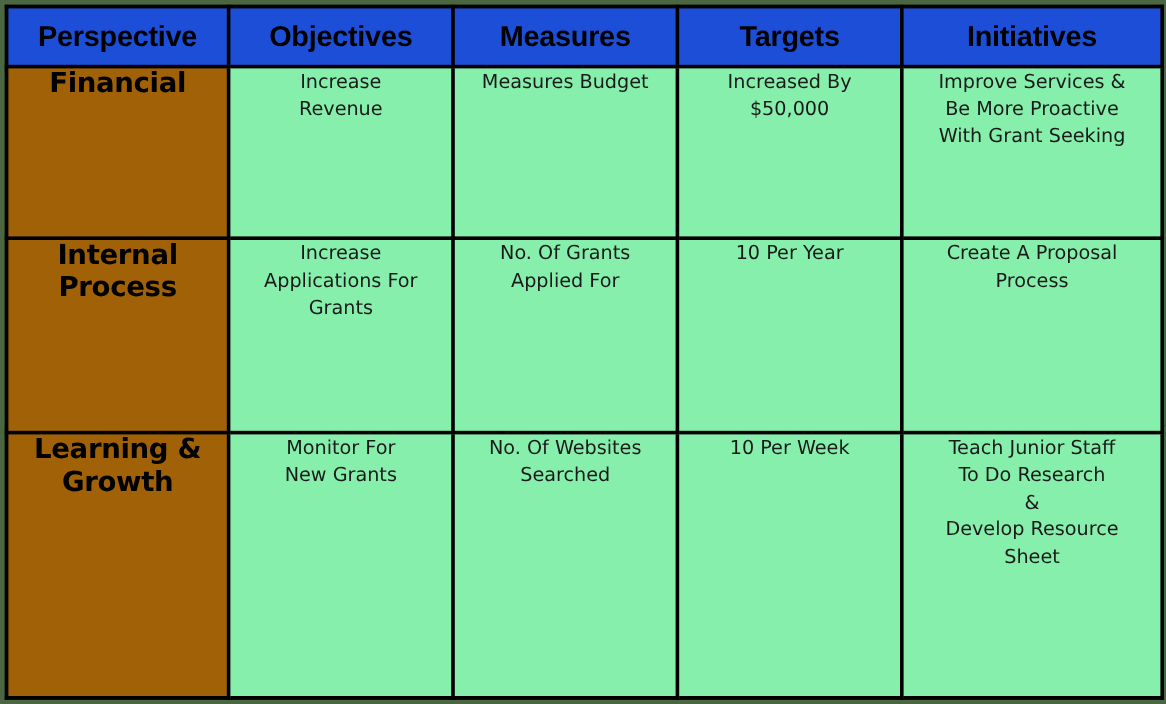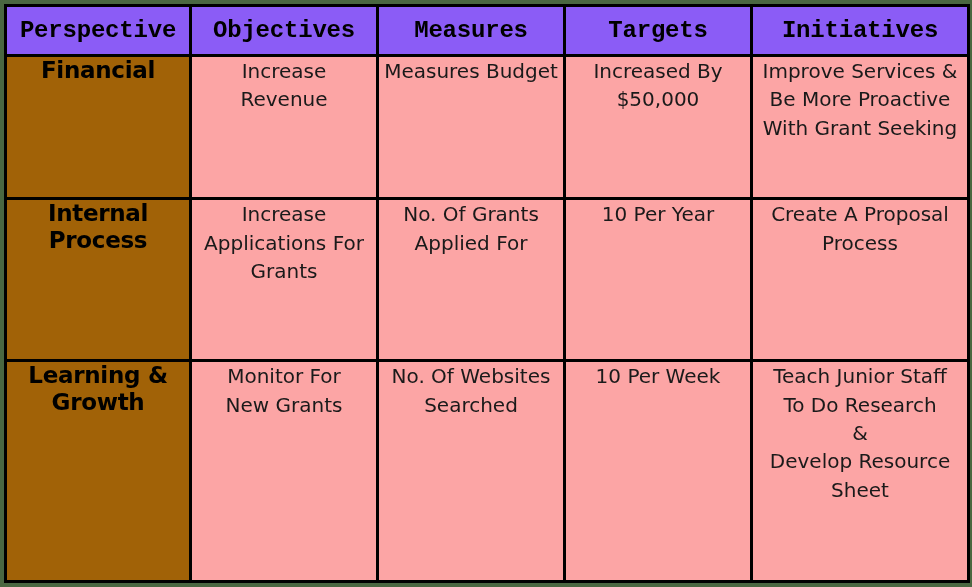--- a/index.html
+++ b/index.html
@@ -40,23 +40,23 @@
 
   
   col.c-perspective { width: 185px; }
   col.c-objectives  { width: 187px; }
   col.c-measures    { width: 187px; }
   col.c-targets     { width: 187px; }
   col.c-initiatives { width: 217px; }
 
   
   tr.header-row th {
-    background: #8b5cf6;
+    background: #1d4ed8;
     height: 47px;
-    font-family: Liberation Mono, monospace;
+    font-family: Liberation Sans, sans-serif;
     font-weight: bold;
     font-size: 24px;
     line-height: 1.05;
     color: #000000;
     vertical-align: middle;
     letter-spacing: -0.2px;
   }
 
   
   td.perspective-cell {
@@ -65,24 +65,24 @@
     font-weight: bold;
     font-size: 23px;
     line-height: 1.18;
     color: #000000;
     padding-top: 9px;
     letter-spacing: -0.3px;
   }
 
   
   td.data-cell {
-    background: #fca5a5;
+    background: #86efac;
     font-family: "DejaVu Sans", sans-serif;
     font-weight: normal;
-    font-size: 20px;
+    font-size: 16px;
     line-height: 1.42;
     color: #1a1a1a;
     padding-top: 10px;
     padding-left: 4px;
     padding-right: 4px;
   }
 
   td.data-cell .cell-text,
   td.perspective-cell .cell-text {
     display: block;

